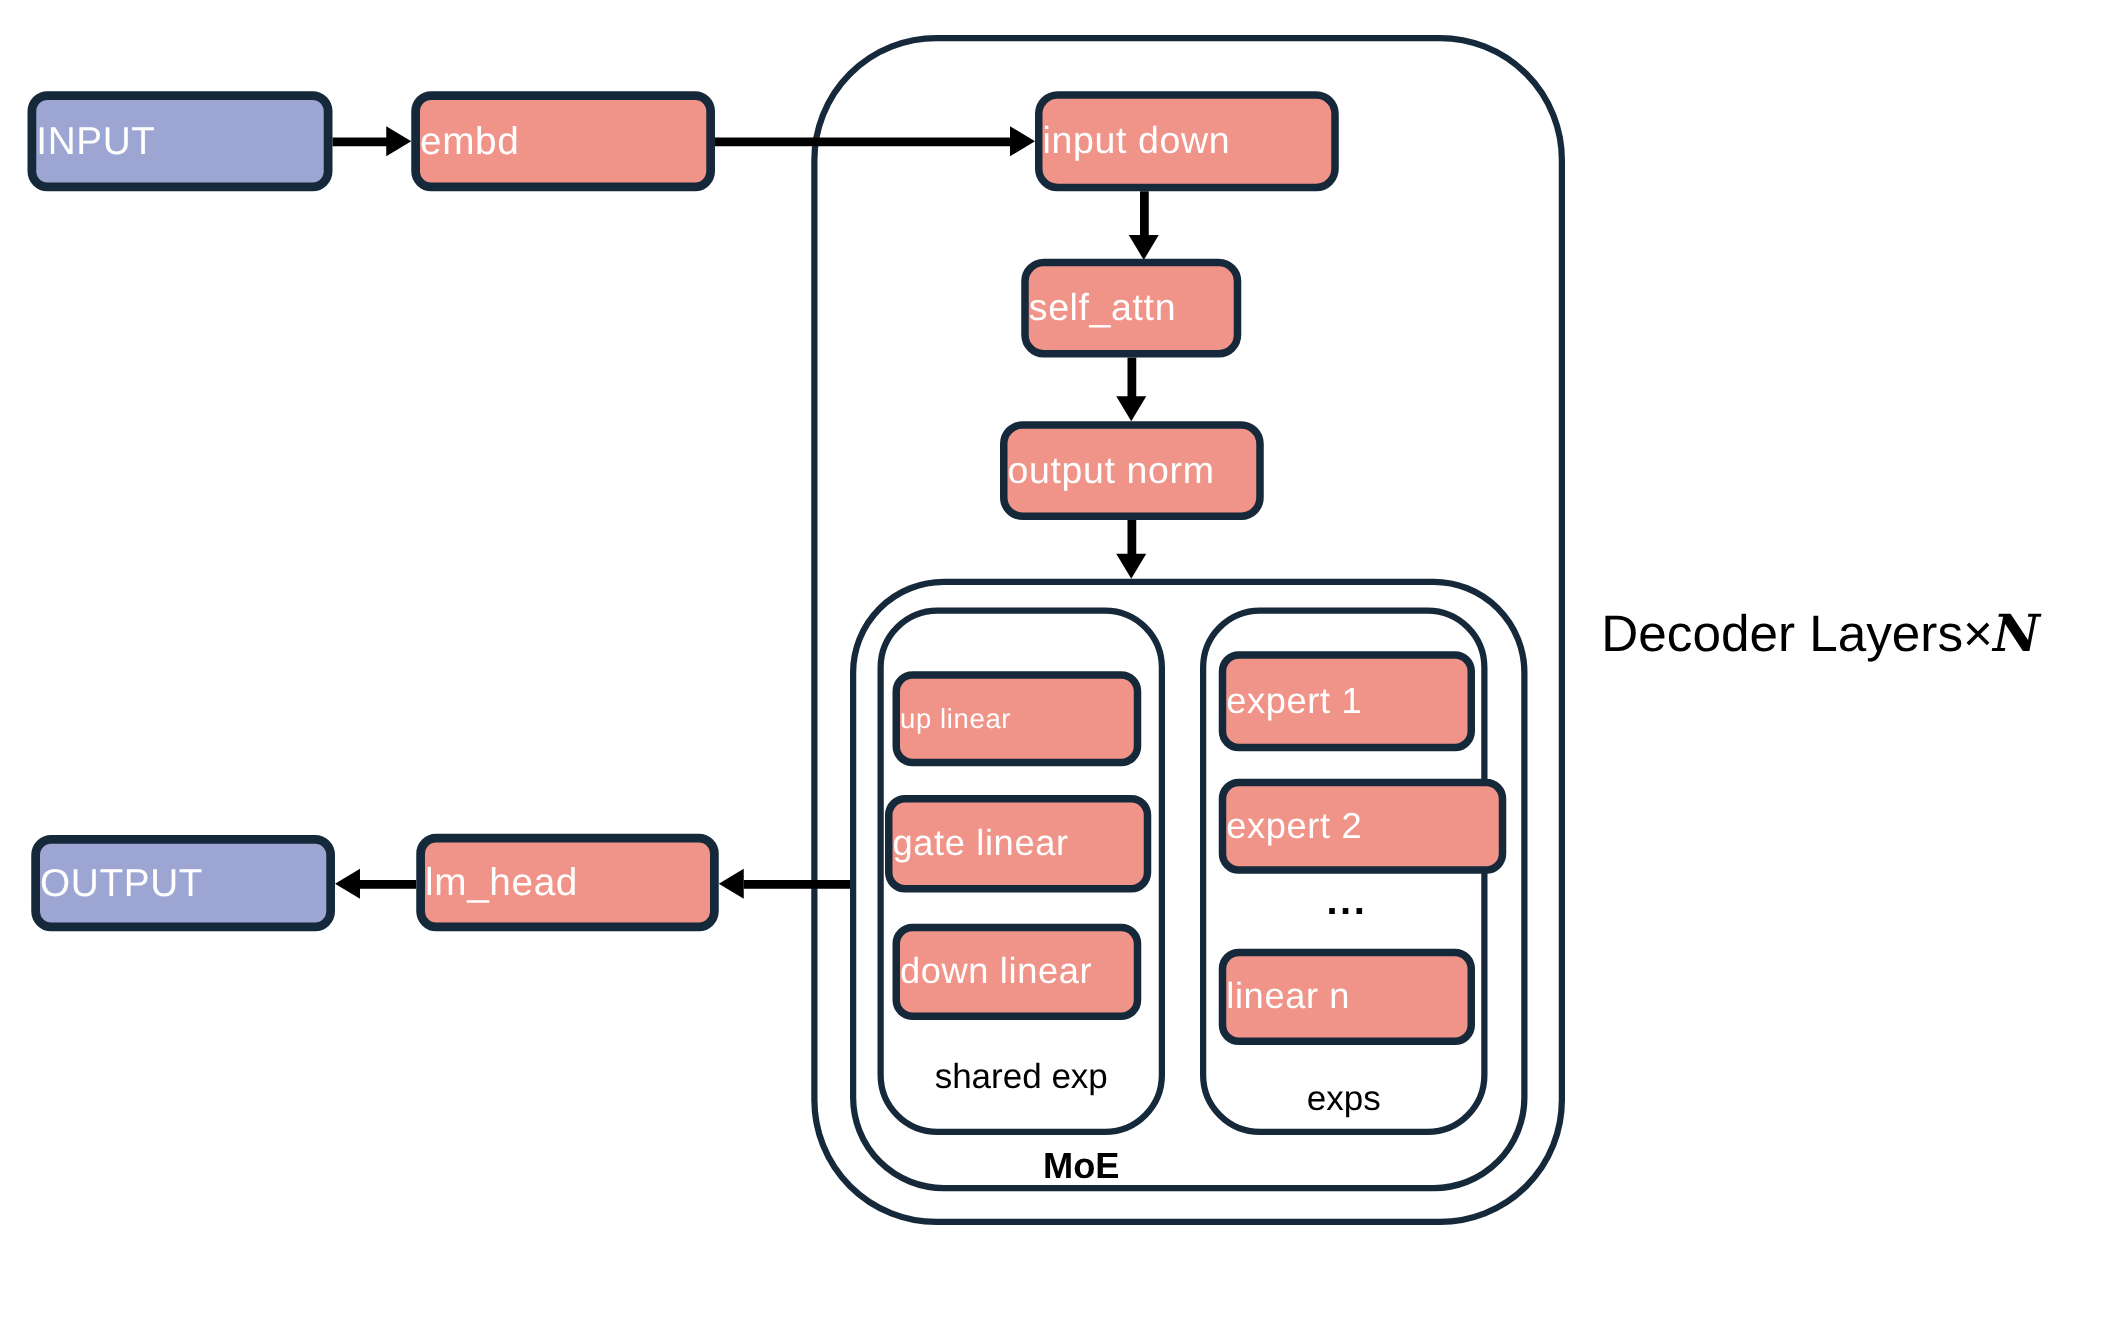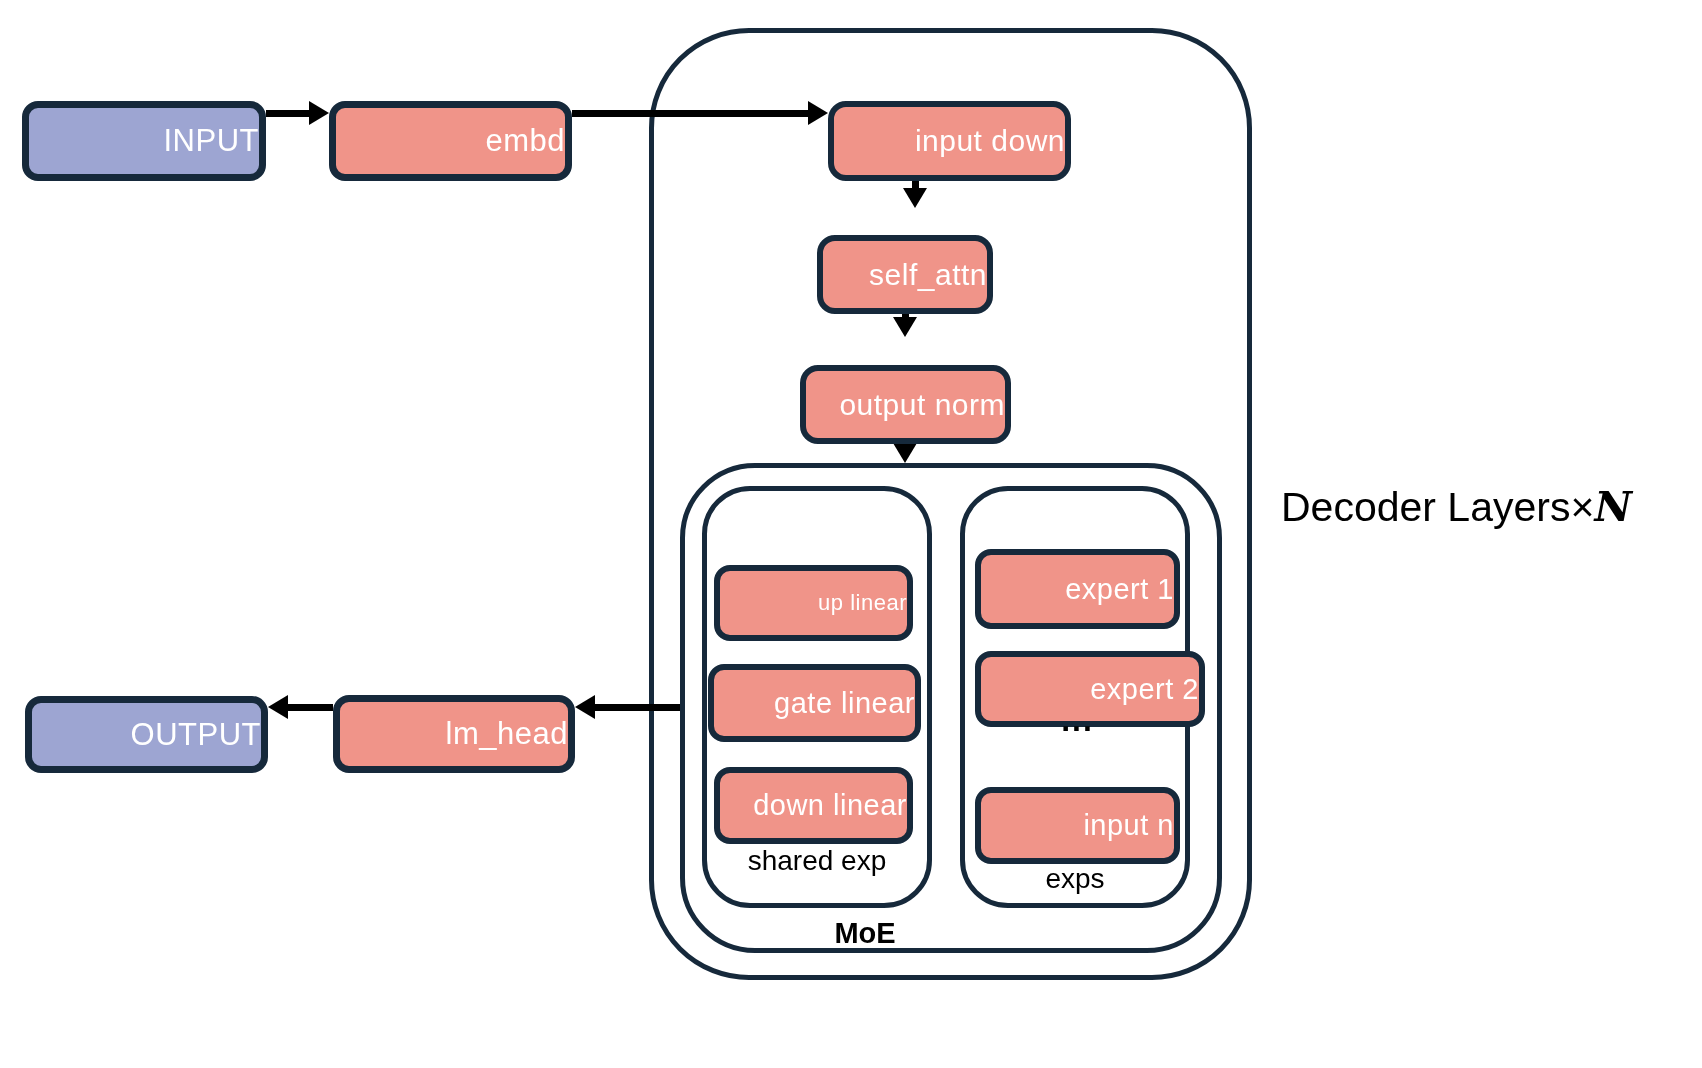--- a/index.html
+++ b/index.html
@@ -20,28 +20,27 @@
   
   .container{position:absolute;border:5px solid var(--navy);background:transparent;}
   #decoder-container{left:649px;top:28px;width:603px;height:952px;border-radius:100px;}
   #moe-container{left:680px;top:463px;width:542px;height:490px;border-radius:75px;}
   #shared-container{left:702px;top:486px;width:230px;height:422px;border-radius:48px;}
   #exps-container{left:960px;top:486px;width:230px;height:422px;border-radius:48px;}
 
   
   .box{
     position:absolute;
-    display:flex;align-items:center;justify-content:flex-end;
+    display:flex;align-items:center;justify-content:flex-start;
     color:#ffffff;
     font-size:30px;
     letter-spacing:0.5px;
     border:6px solid var(--navy);
     border-radius:16px;
     text-align:center;
-    margin-top:28px;
   }
   .big{border-width:7px;font-size:31px;}
   .salmon{background:var(--salmon);}
   .purple{background:var(--purple);}
 
   #node-input   {left:22px; top:73px; width:244px;height:80px;}
   #node-embd    {left:329px;top:73px; width:243px;height:80px;}
   #node-input-norm {left:828px;top:73px;width:243px;height:80px;border-radius:18px;}
   #node-self-attn  {left:817px;top:207px;width:176px;height:79px;border-radius:18px;}
   #node-output-norm{left:800px;top:337px;width:211px;height:79px;border-radius:18px;}
@@ -146,21 +145,21 @@
   </div>
 
   <div class="box salmon" id="box-expert-1">
     <span>expert 1</span>
   </div>
   <div class="box salmon" id="box-expert-2">
     <span>expert 2</span>
   </div>
   <div class="blabel" id="ellipsis">...</div>
   <div class="box salmon" id="box-expert-n">
-    <span>input n</span>
+    <span>linear n</span>
   </div>
 
   <div class="blabel" id="label-shared-exp">shared exp</div>
   <div class="blabel" id="label-exps">exps</div>
   <div class="blabel" id="label-moe">MoE</div>
 
   <div class="blabel" id="label-decoder-layers">
     <span>Decoder Layers×</span><span class="mathn">N</span>
   </div>
 

